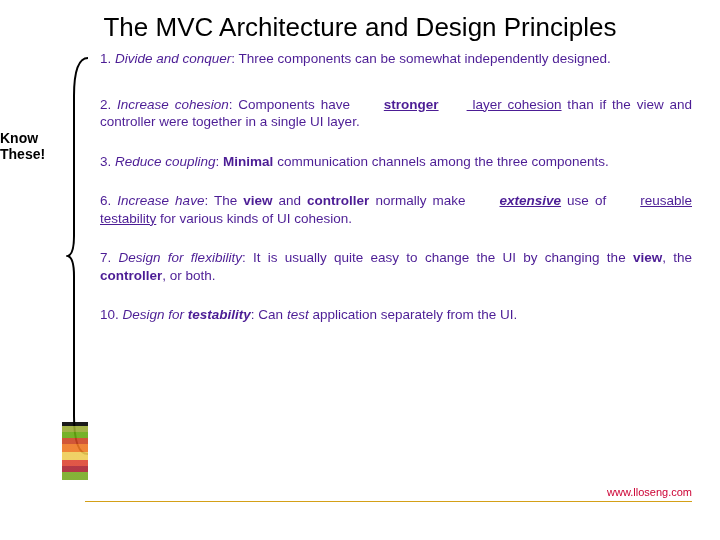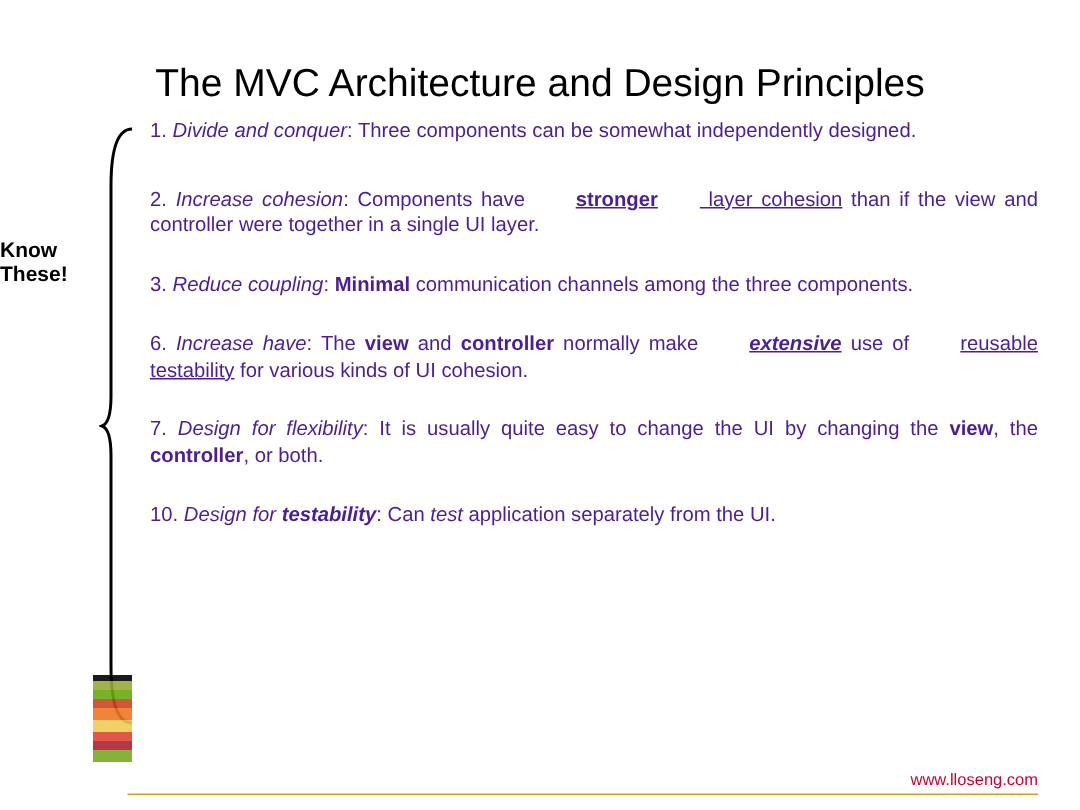--- a/index.html
+++ b/index.html
@@ -17,21 +17,20 @@
     height: 540px;
     position: relative;
     box-sizing: border-box;
   }
   .title {
     font-size: 26px;
     font-weight: normal;
     text-align: center;
     padding: 12px 20px 8px 20px;
     color: #000;
-    margin-top: 28px;
   }
   .content-area {
     position: absolute;
     left: 100px;
     right: 28px;
     top: 50px;
     bottom: 60px;
   }
   .principle {
     font-size: 13.5px;

